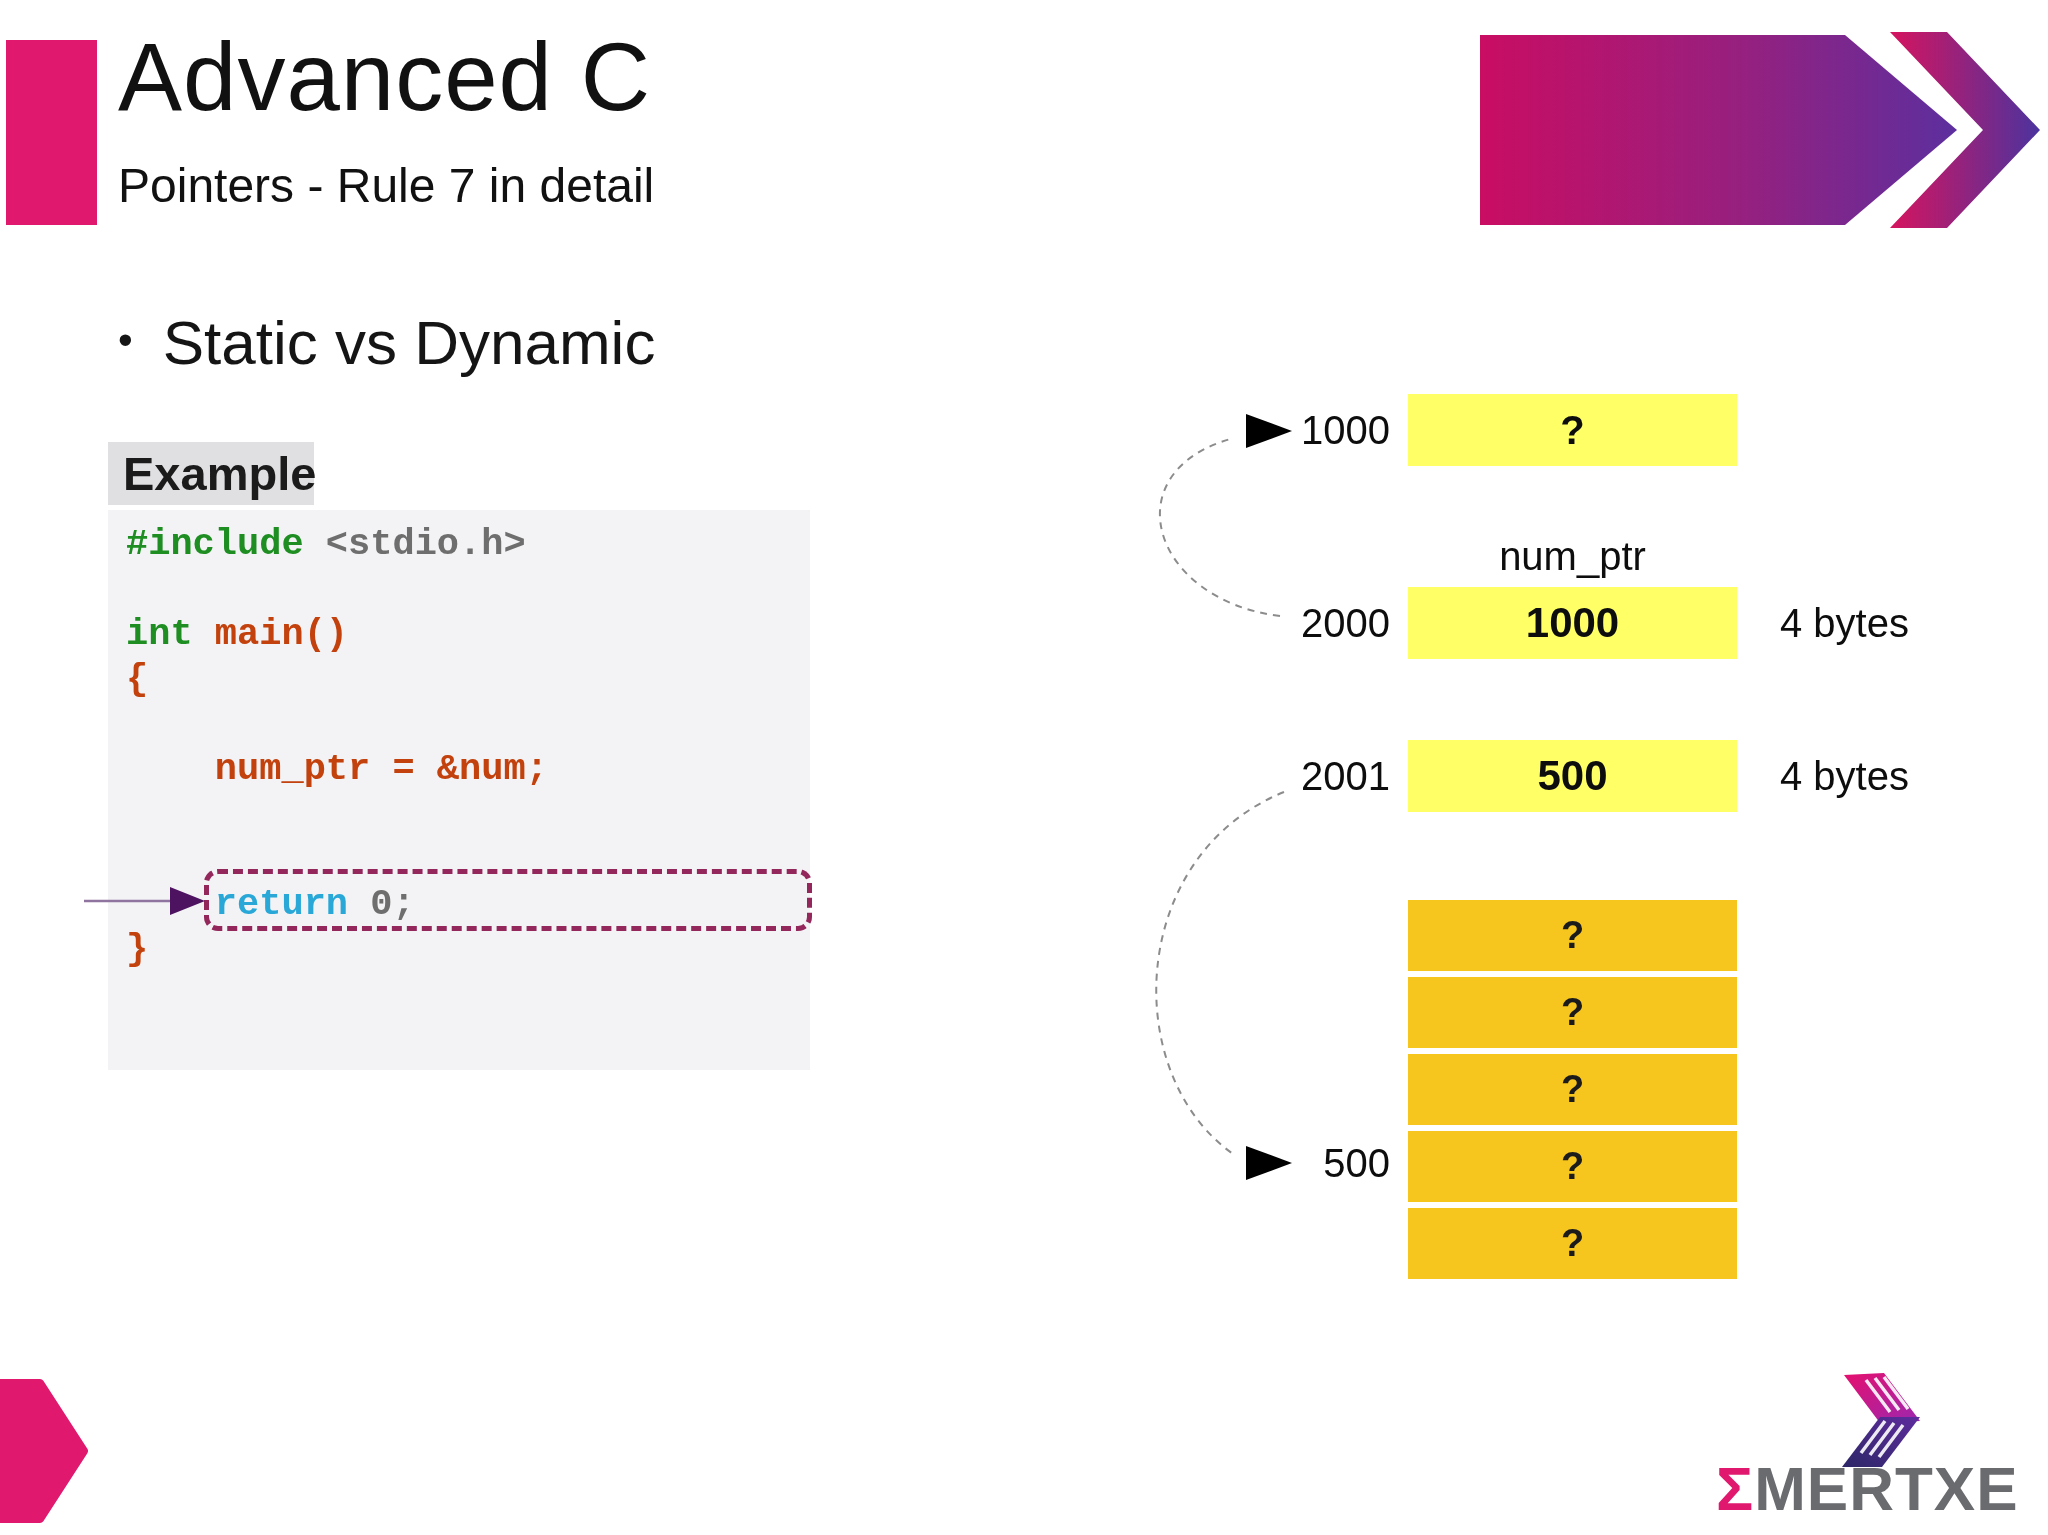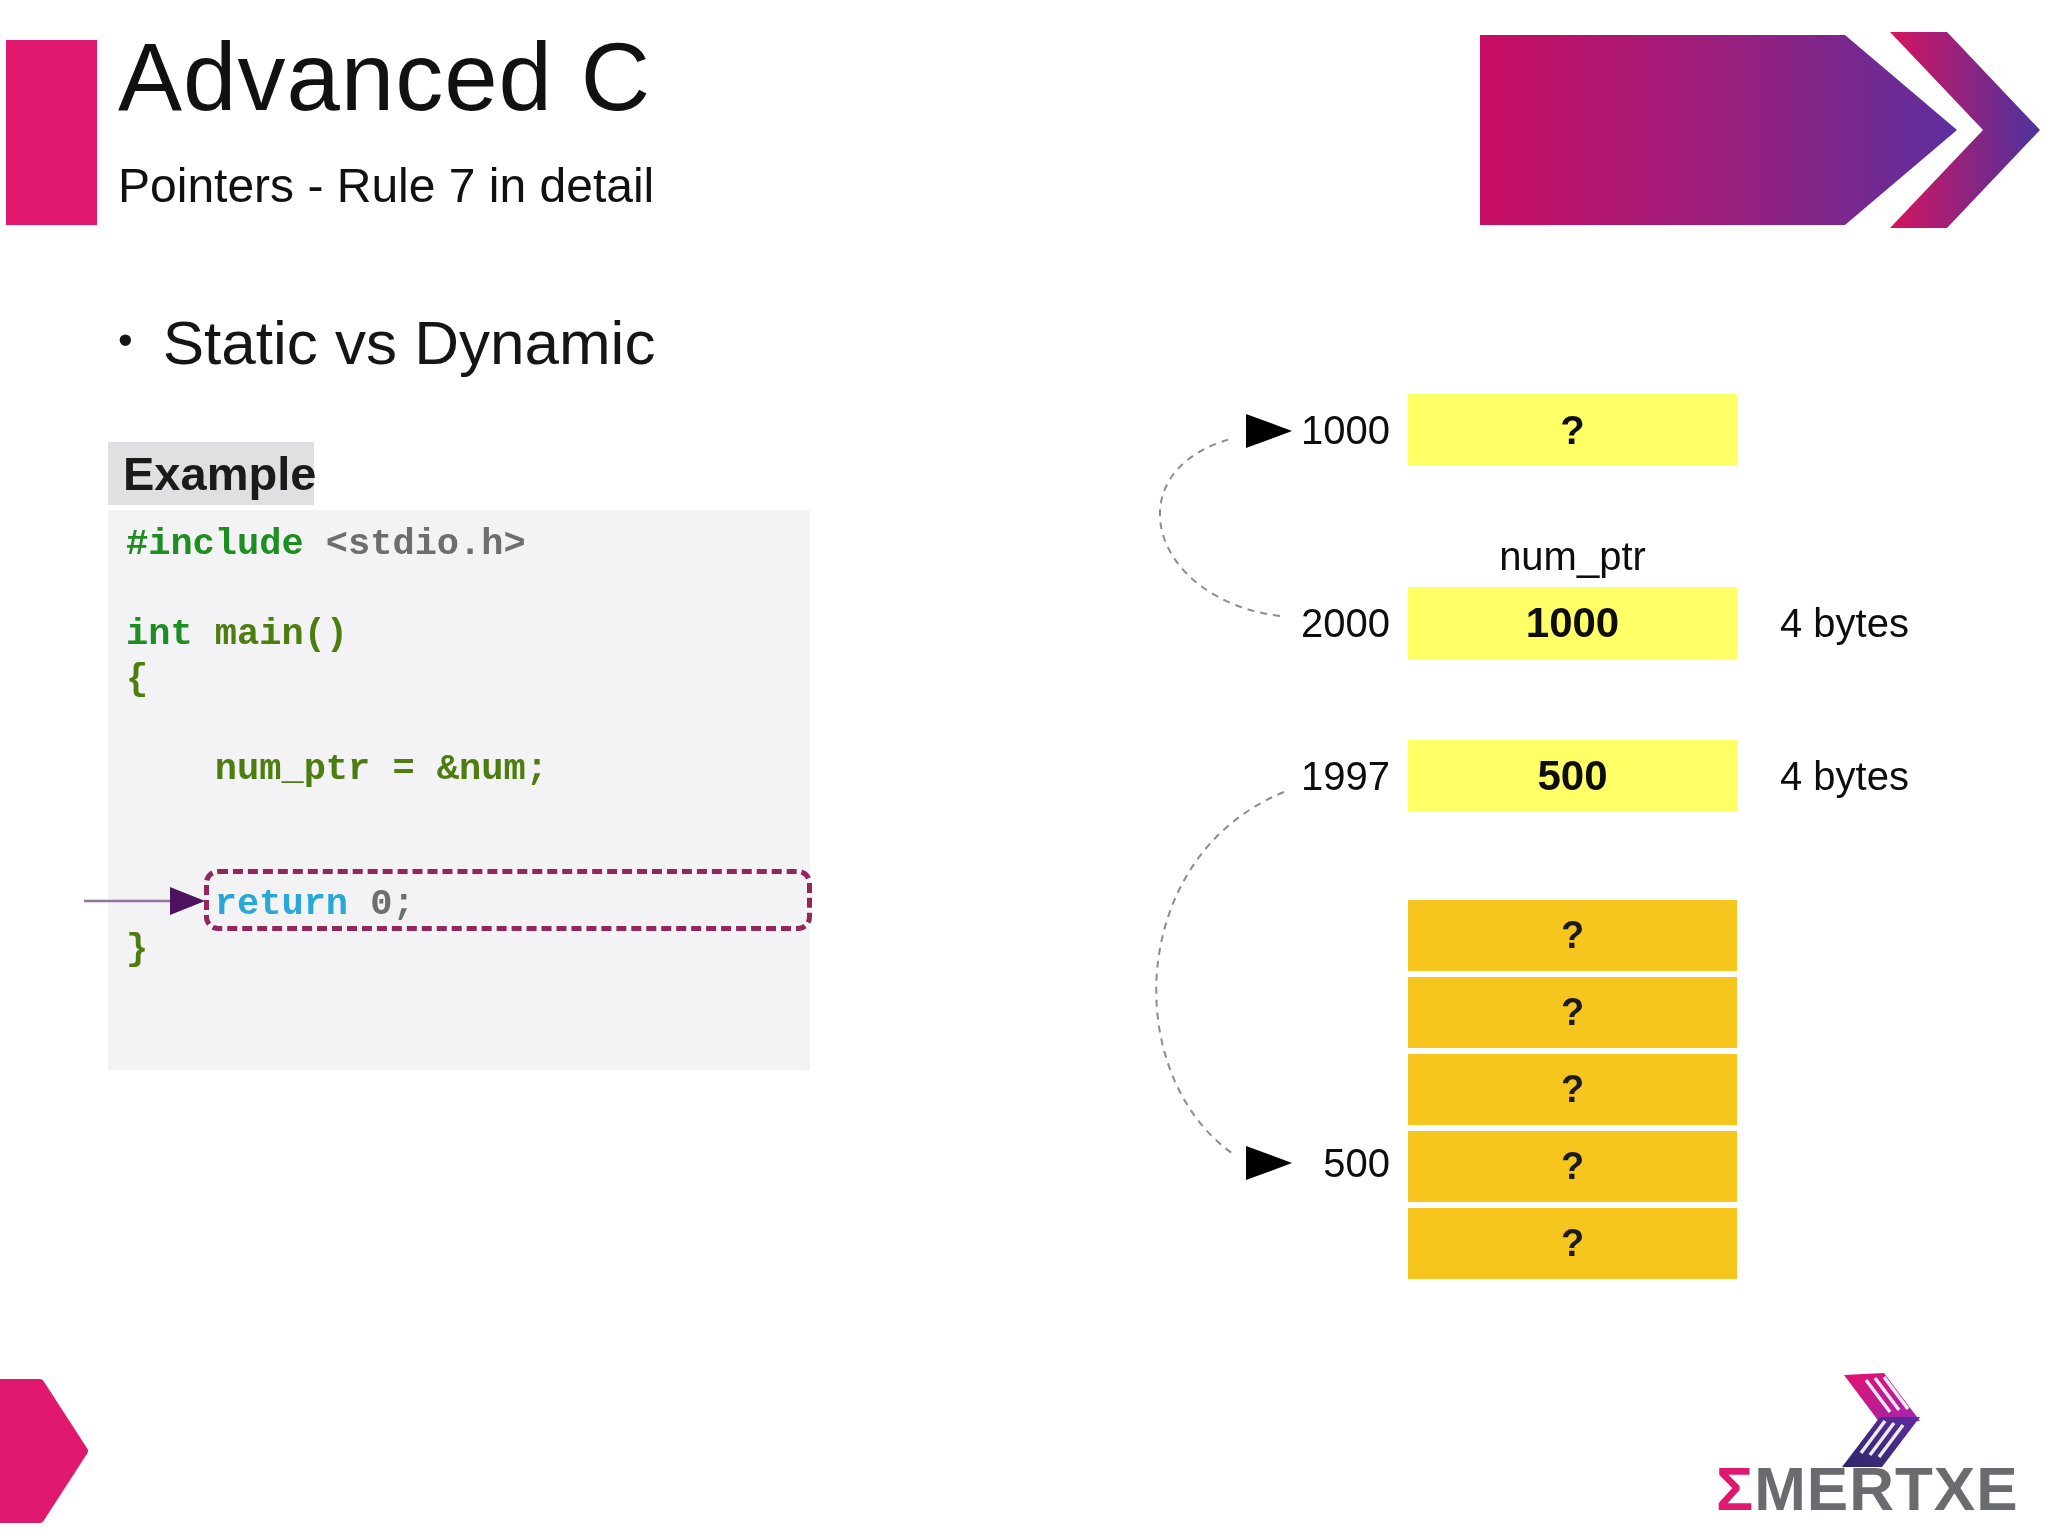--- a/index.html
+++ b/index.html
@@ -28,21 +28,21 @@
   .bullet-dot{font-size:42px; margin-right:30px; transform:translateY(-2px);}
   .bullet-text{font-size:62px;}
 
   
   .example-label{left:108px; top:442px; width:206px; height:63px; background:var(--c-label_bg);
     font-size:47px; font-weight:bold; line-height:63px; padding-left:15px; box-sizing:border-box; color:#1b1b1b;}
   .code-block{left:108px; top:510px; width:702px; height:560px; background:var(--c-code_bg);
     padding-top:12px; box-sizing:border-box;
     font-family:"Liberation Mono","DejaVu Sans Mono",monospace; font-weight:bold; font-size:37px;}
   .code-line{height:45px; line-height:45px; white-space:pre; padding-left:18px;}
-  .tok-black{color:#4d7c0f;} .tok-green{color:var(--c-green);}
+  .tok-black{color:#c2410c;} .tok-green{color:var(--c-green);}
   .tok-gray{color:var(--c-gray);} .tok-cyan{color:var(--c-cyan);}
   .malloc-box{left:204px; top:869px; width:608px; height:62px; box-sizing:border-box;
     border:5px dashed var(--c-dashed_border); border-radius:14px;}
 
   
   .mem-label{left:1408px; width:329px; height:44px; line-height:44px; text-align:center; font-size:40px; color:#0d0d0d;}
   .mem-box{left:1408px; width:329px; height:72px; background:var(--c-yellow);
     text-align:center; font-size:42px; font-weight:bold; line-height:72px; color:#0d0d0d;}
   .addr{left:1150px; width:240px; height:44px; line-height:44px; text-align:right; font-size:40px; color:#0d0d0d;}
   .size-note{left:1780px; width:220px; height:44px; line-height:44px; font-size:40px; color:#0d0d0d;}
@@ -103,21 +103,21 @@
   <div class="abs malloc-box"></div>
 
   <div class="abs addr" style="top:408px;">1000</div>
   <div class="abs mem-box" style="top:394px; font-size:40px;">?</div>
 
   <div class="abs mem-label" style="top:534px;">num_ptr</div>
   <div class="abs addr" style="top:601px;">2000</div>
   <div class="abs mem-box" style="top:587px;">1000</div>
   <div class="abs size-note" style="top:601px;">4 bytes</div>
 
-  <div class="abs addr" style="top:754px;">1997</div>
+  <div class="abs addr" style="top:754px;">2001</div>
   <div class="abs mem-box" style="top:740px;">500</div>
   <div class="abs size-note" style="top:754px;">4 bytes</div>
 
   <div class="abs heap-stack" style="height:379px;" id="heap-stack">
       <div class="heap-cell" style="top: 0px;">?</div>
       <div class="heap-cell" style="top: 77px;">?</div>
       <div class="heap-cell" style="top: 154px;">?</div>
       <div class="heap-cell" style="top: 231px;">?</div>
       <div class="heap-cell" style="top: 308px;">?</div>
     </div>

